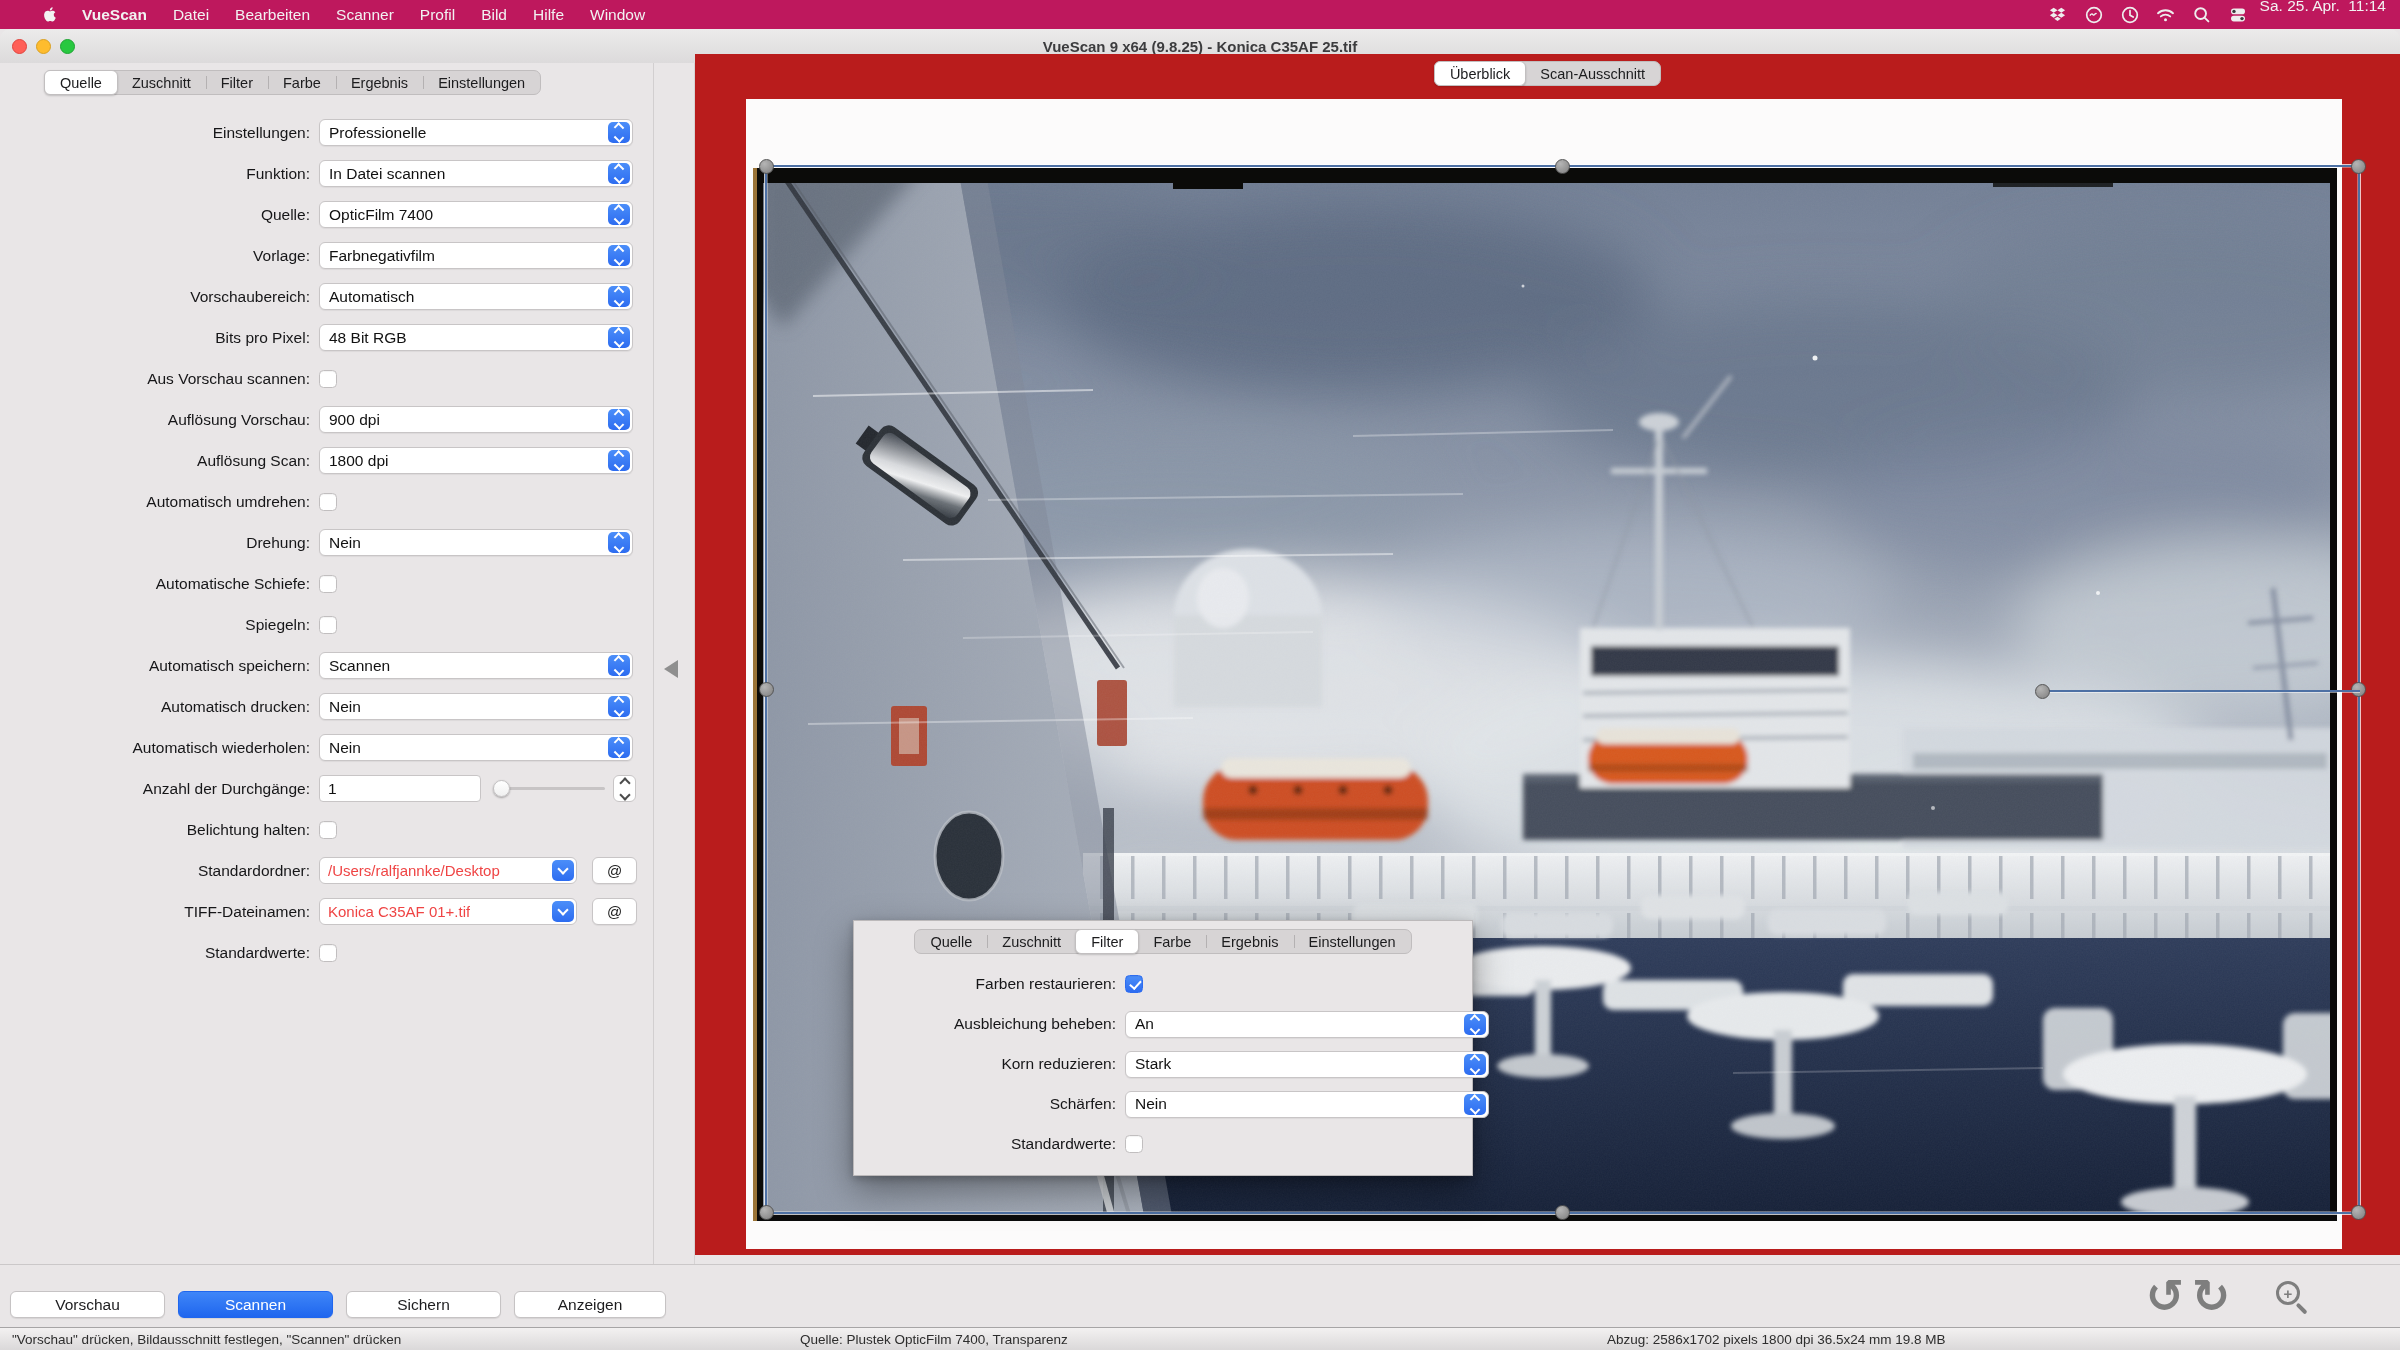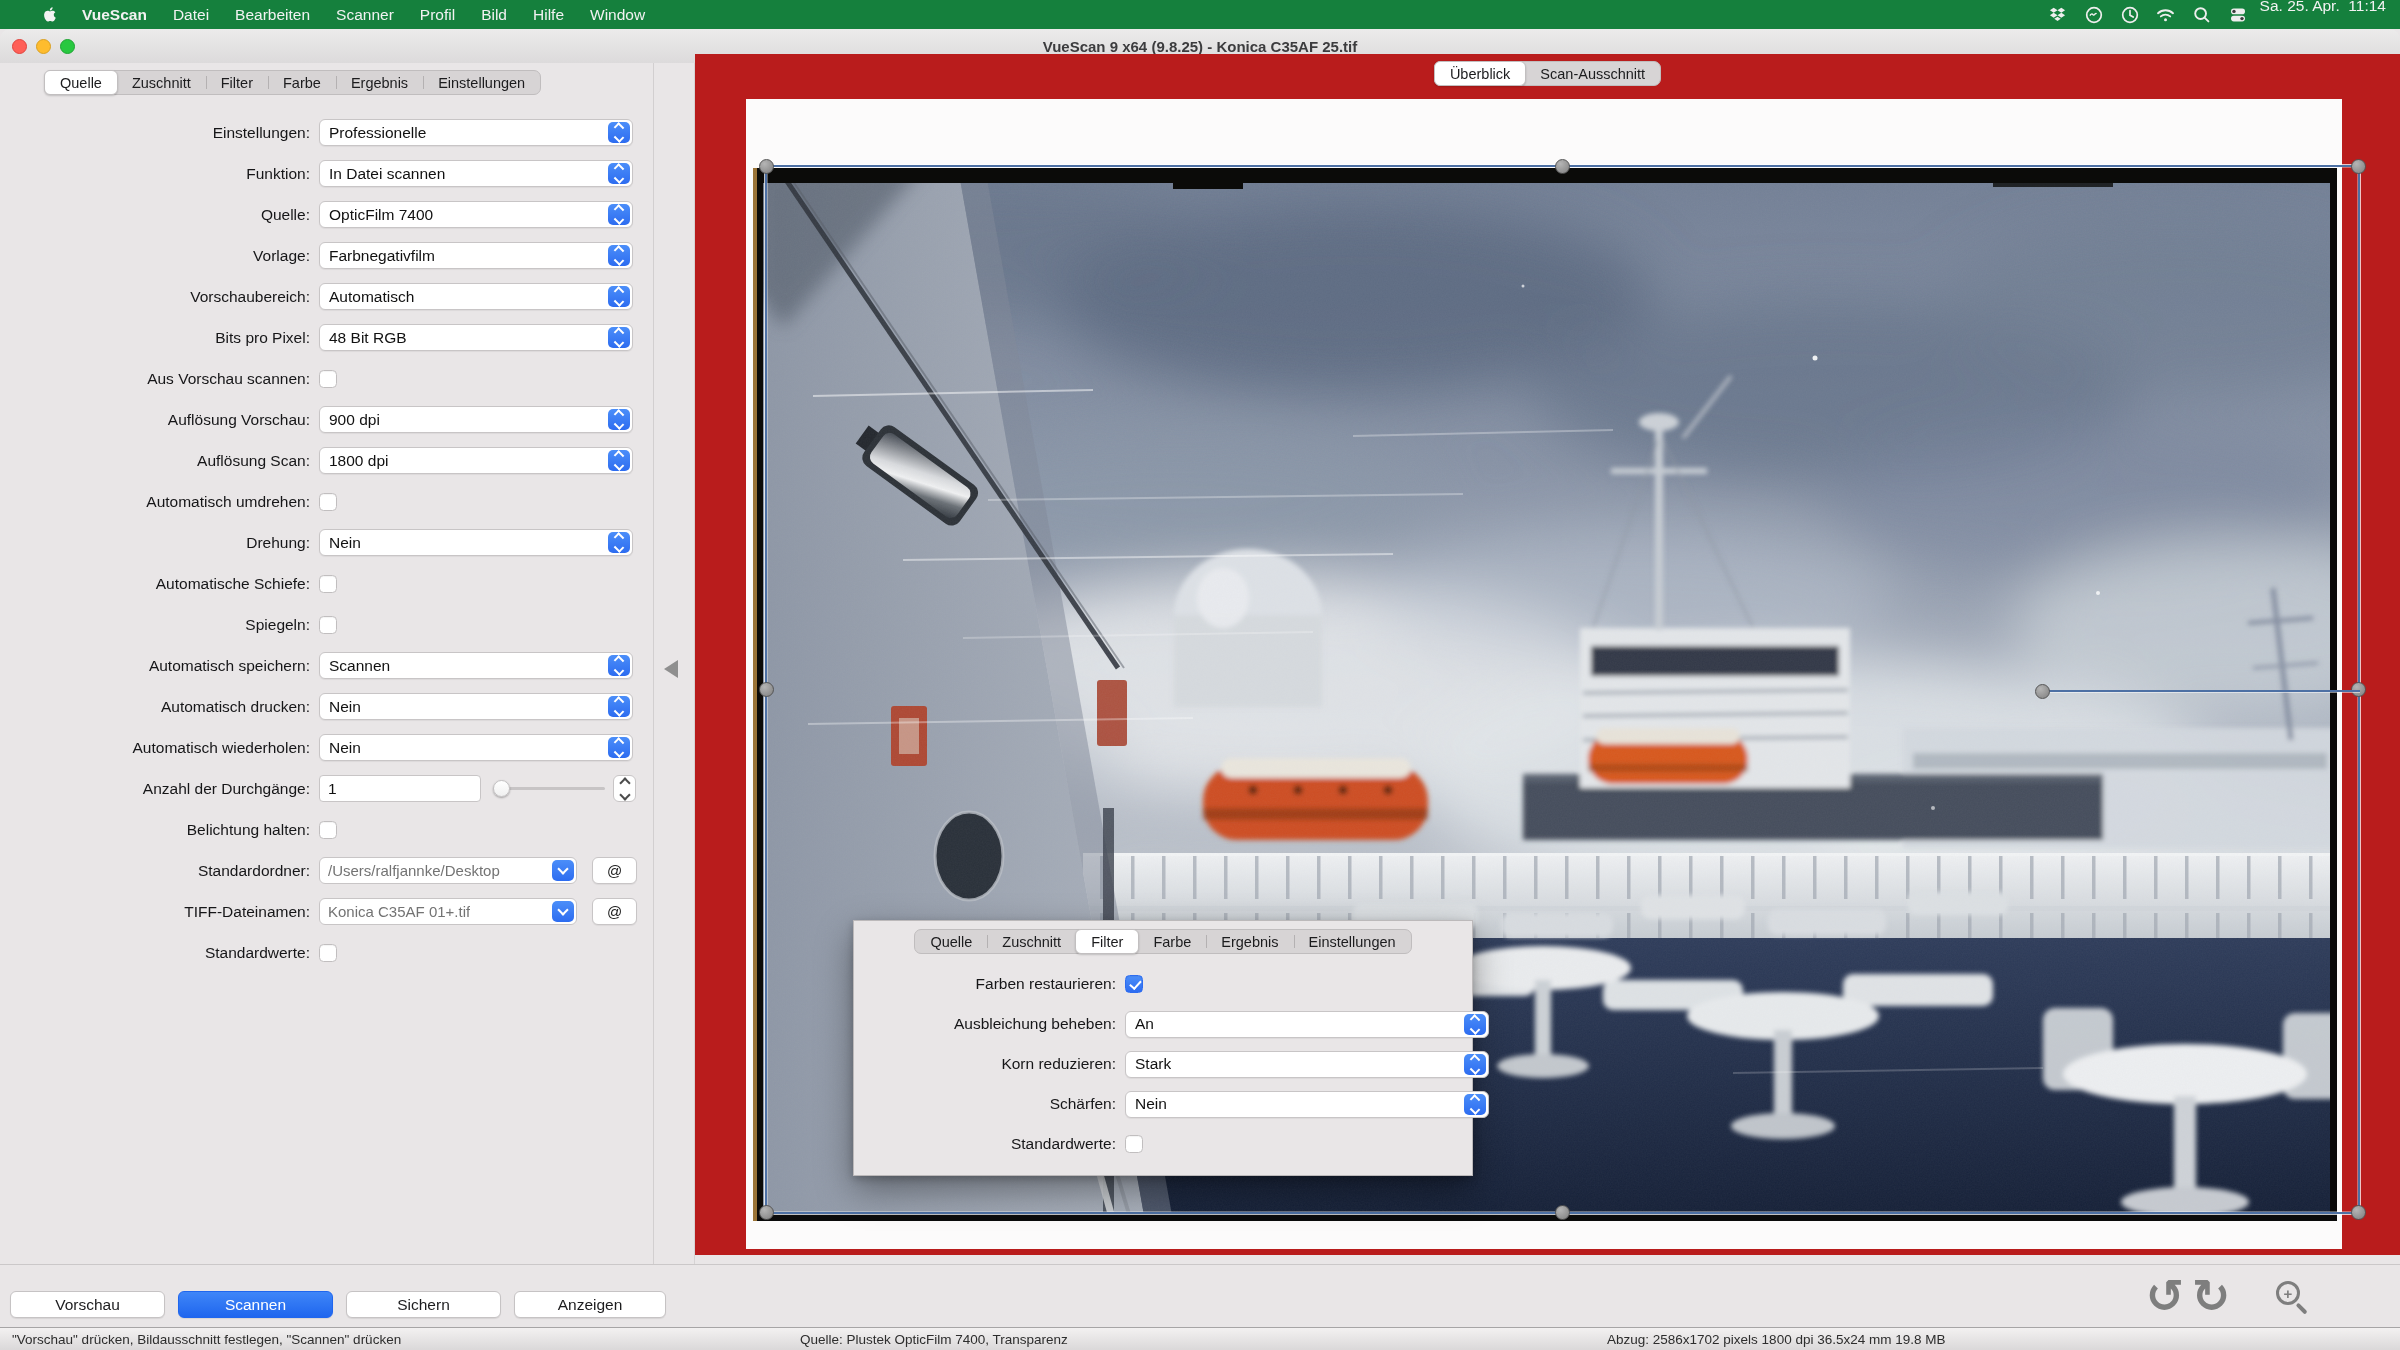--- a/index.html
+++ b/index.html
@@ -1,19 +1,19 @@
 <!DOCTYPE html>
 <html><head>
 <meta charset="utf-8">
 <style>
   html,body{margin:0;padding:0;background:#222;}
   .screen{position:relative;width:2400px;height:1350px;overflow:hidden;
           font-family:"Liberation Sans","DejaVu Sans",sans-serif;background:#e9e6e7;-webkit-font-smoothing:antialiased;}
   
-  .menubar{position:absolute;left:0;top:0;width:2400px;height:29px;background:#15803d;
+  .menubar{position:absolute;left:0;top:0;width:2400px;height:29px;background:#be185d;
            display:flex;align-items:center;color:#f2f2f2;font-size:15.5px;}
   .menubar .apple{margin-left:42px;margin-right:10px;display:flex;align-items:center;}
   .menubar .mitem{padding:0 13px;line-height:29px;}
   .menubar .mitem.app{font-weight:bold;}
   .menustatus{position:absolute;right:0;top:0;height:29px;display:flex;align-items:center;}
   .sicon{width:36px;height:29px;display:flex;align-items:center;justify-content:center;}
   .clock{margin:0 14px 18px 4px;font-size:15.5px;color:#f2f2f2;white-space:pre;}
   
   .titlebar{position:absolute;left:0;top:29px;width:2400px;height:34px;
             background:linear-gradient(#ecebeb,#dcdadb);border-bottom:1px solid #b6b4b5;
@@ -57,21 +57,21 @@
   .slider{position:relative;width:112px;height:27px;margin-left:12px;flex:none;}
   .slider .track{position:absolute;left:0;right:0;top:12px;height:3px;background:#c7c4c5;border-radius:2px;}
   .slider .knob{position:absolute;left:0;top:5px;width:17px;height:17px;border-radius:50%;
                 background:linear-gradient(#ffffff,#f0f0f0);border:1px solid #c3c1c2;box-sizing:border-box;box-shadow:0 1px 2px rgba(0,0,0,.3);}
   .stepper{width:23px;height:27px;margin-left:8px;background:#fff;border:1px solid #c8c5c6;border-radius:6px;box-sizing:border-box;
            display:flex;flex-direction:column;align-items:center;justify-content:center;gap:4px;flex:none;}
   .su{width:6px;height:6px;border-left:2px solid #4c4c4c;border-top:2px solid #4c4c4c;transform:rotate(45deg);margin-top:2px;}
   .sd{width:6px;height:6px;border-right:2px solid #4c4c4c;border-bottom:2px solid #4c4c4c;transform:rotate(45deg);margin-bottom:2px;}
   .combo{position:relative;width:258px;height:27px;background:#fff;border:1px solid #c8c5c6;border-radius:6px;box-sizing:border-box;
          display:flex;align-items:center;flex:none;}
-  .combo .val{padding-left:8px;font-size:15px;color:#737373;white-space:nowrap;overflow:hidden;max-width:222px;}
+  .combo .val{padding-left:8px;font-size:15px;color:#ef4444;white-space:nowrap;overflow:hidden;max-width:222px;}
   .atbtn{width:45px;height:27px;margin-left:15px;background:#fff;border:1px solid #c8c5c6;border-radius:6px;box-sizing:border-box;
          display:flex;align-items:center;justify-content:center;font-size:15px;color:#222;flex:none;box-shadow:0 1px 1px rgba(0,0,0,.06);}
   
   .gutter{position:absolute;left:654px;top:63px;width:40px;height:1201px;background:#e9e6e7;border-right:1px solid #d6d3d4;}
   .collapse{position:absolute;left:10px;top:597px;width:0;height:0;
             border-top:9px solid transparent;border-bottom:9px solid transparent;border-right:14px solid #8f8f8f;}
   
   .preview{position:absolute;left:695px;top:54px;width:1705px;height:1201px;background:#b91c1c;}
   .pv-tabs{position:absolute;left:0;right:0;top:7px;display:flex;justify-content:center;}
   .canvas{position:absolute;left:51px;top:45px;width:1596px;height:1150px;background:#fcfbfb;}

